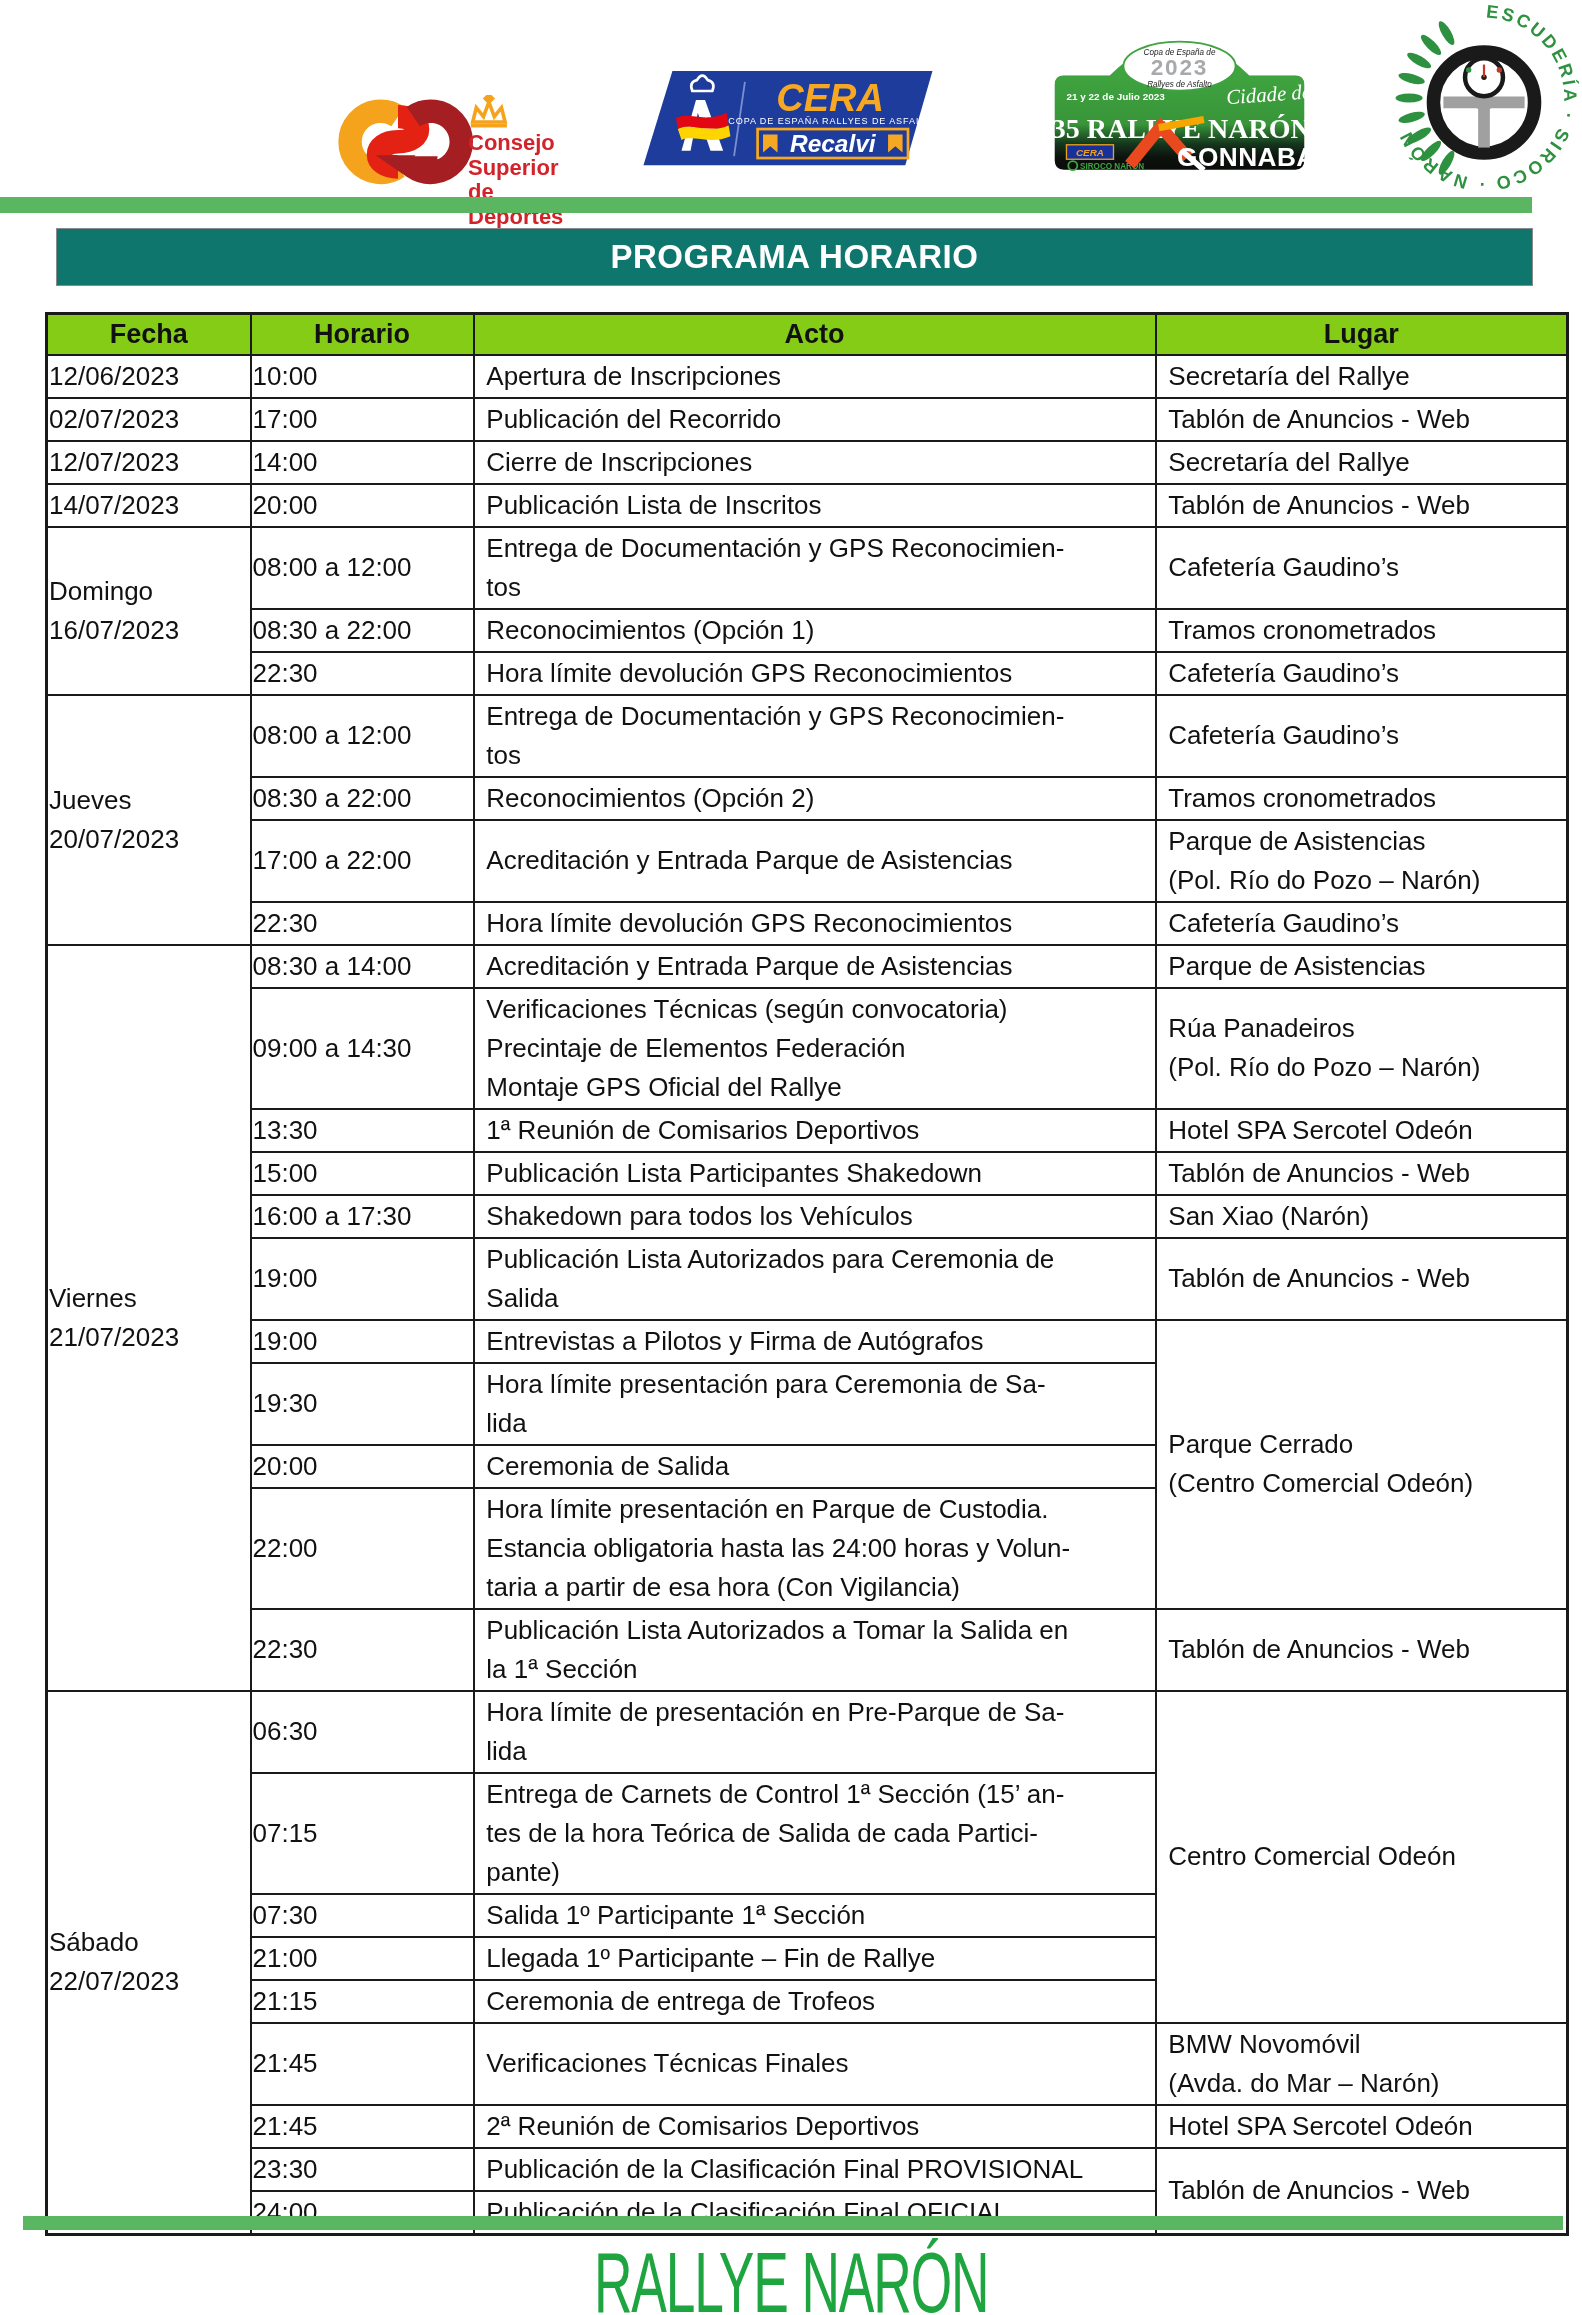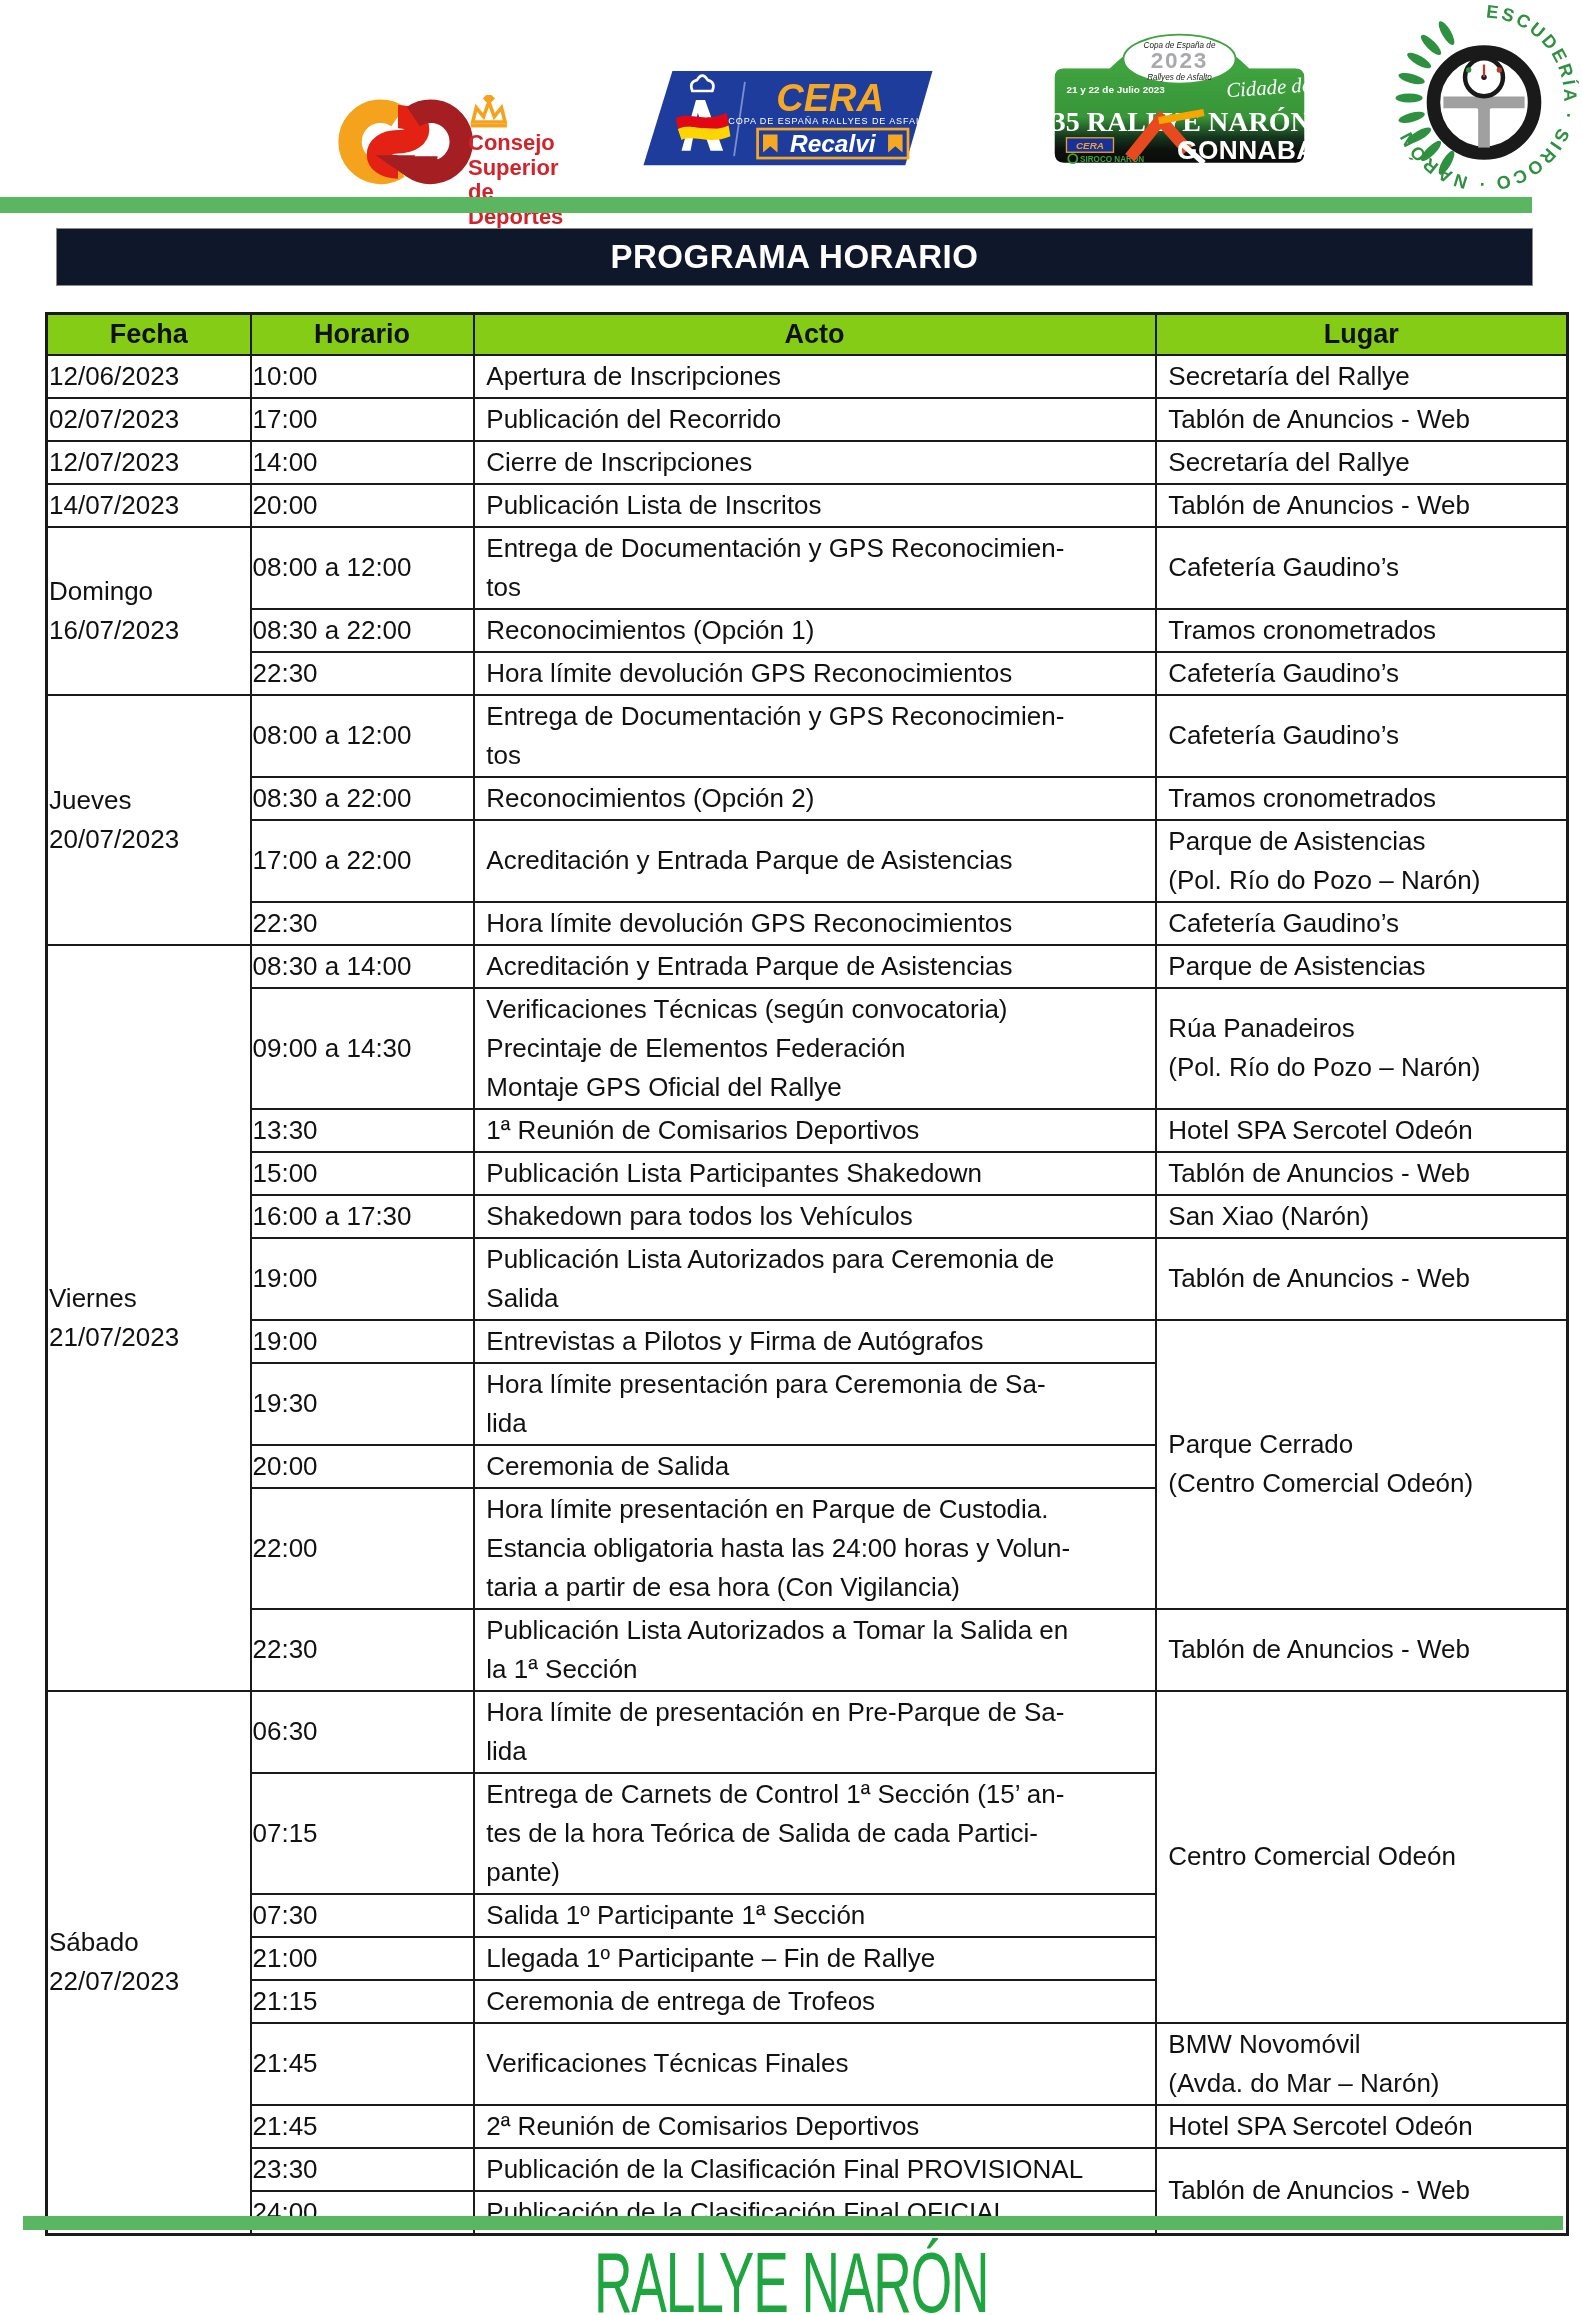--- a/index.html
+++ b/index.html
@@ -7,21 +7,21 @@
   .abs{position:absolute;}
 
   
   #logo-band{left:0;top:0;width:1582px;height:197px;}
   .logo{position:absolute;}
   #rfeda-text{color:#24338D;font-family:"Liberation Serif",serif;font-weight:bold;font-size:24.4px;text-align:center;line-height:1.25;}
   #csd-text{color:#D2232A;font-weight:bold;font-size:22px;line-height:1.12;}
   #green-bar-top{left:0;top:197px;width:1532px;height:16.3px;background:#5BB661;}
 
   
-  #title-bar{left:56px;top:228px;width:1475px;height:56px;background:#0f172a;border:0.9px solid #8a8a8a;
+  #title-bar{left:56px;top:228px;width:1475px;height:56px;background:#0f766e;border:0.9px solid #8a8a8a;
              display:flex;align-items:center;justify-content:center;}
   #title-bar span{color:#fff;font-weight:bold;font-size:33px;letter-spacing:0.5px;}
 
   
   #schedule{left:45px;top:312px;width:1520px;border-collapse:collapse;table-layout:fixed;}
   #schedule col.c-fecha{width:204px;} #schedule col.c-horario{width:223px;}
   #schedule col.c-acto{width:682px;}  #schedule col.c-lugar{width:412px;}
   #schedule th,#schedule td{border:2.7px solid #1a1a1a;vertical-align:middle;font-size:26px;overflow:hidden;}
   #schedule tr{height:41px;}
   #schedule thead tr{height:41px;}
@@ -79,21 +79,21 @@
       <line x1="118" y1="12" x2="106" y2="94" stroke="#7B8FD0" stroke-width="2"></line>
       <text x="212" y="44" text-anchor="middle" font-size="42" font-weight="bold" font-style="italic" fill="#F7A823">CERA</text>
       <text x="214" y="58" text-anchor="middle" font-size="10" letter-spacing="1" fill="#fff">COPA DE ESPAÑA RALLYES DE ASFALTO</text>
       <rect x="132" y="64" width="166" height="32" fill="#1E3C9C" stroke="#F7A823" stroke-width="3"></rect>
       <path d="M138,70 h16 v20 l-8,-7 l-8,7 z" fill="#F7A823"></path>
       <path d="M276,70 h16 v20 l-8,-7 l-8,7 z" fill="#F7A823"></path>
       <text x="215" y="89" text-anchor="middle" font-size="27" font-weight="bold" font-style="italic" fill="#fff">Recalvi</text>
     </svg>
   </div>
 
-  <div class="logo" style="left:1052px;top:29px;width:255px;height:138px;">
+  <div class="logo" style="left:1052px;top:36px;width:255px;height:138px;">
     <svg width="255" height="138" viewBox="0 0 282 152">
       <defs>
         <linearGradient id="plateGrad" x1="0" y1="40" x2="0" y2="150" gradientUnits="userSpaceOnUse">
           <stop offset="0" stop-color="#3FA43F"></stop>
             <stop offset=".52" stop-color="#389539"></stop>
           <stop offset=".72" stop-color="#15361D"></stop>
             <stop offset=".85" stop-color="#0D120D"></stop>
           <stop offset="1" stop-color="#0A0A0A"></stop>
         </linearGradient>
       </defs>

